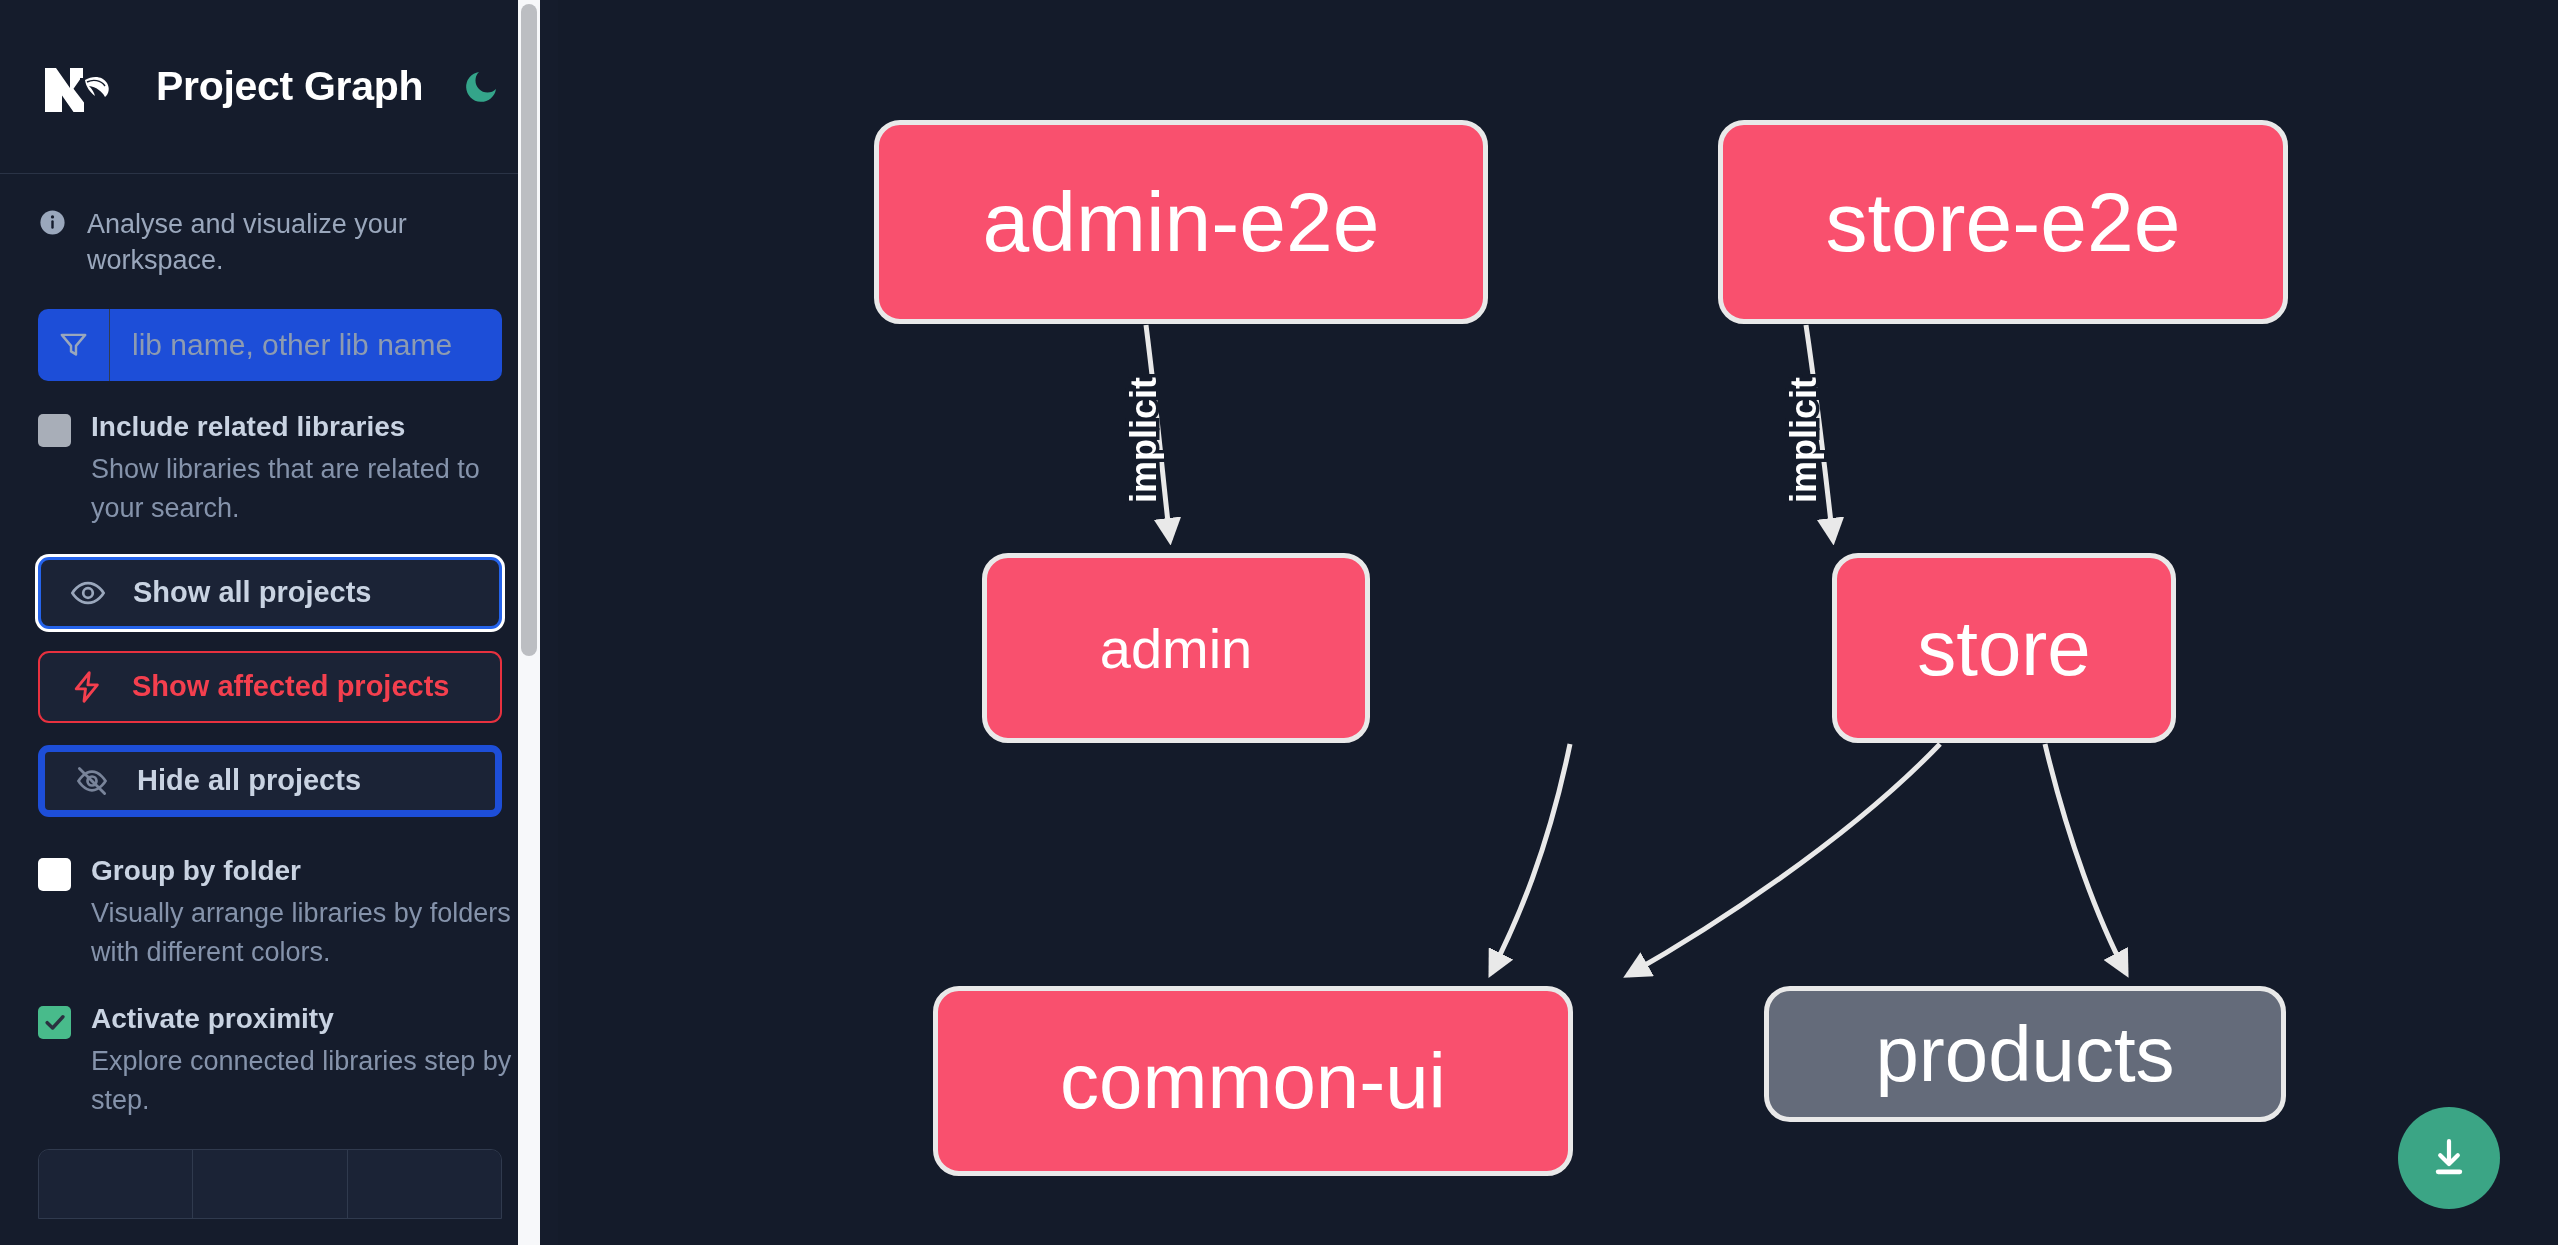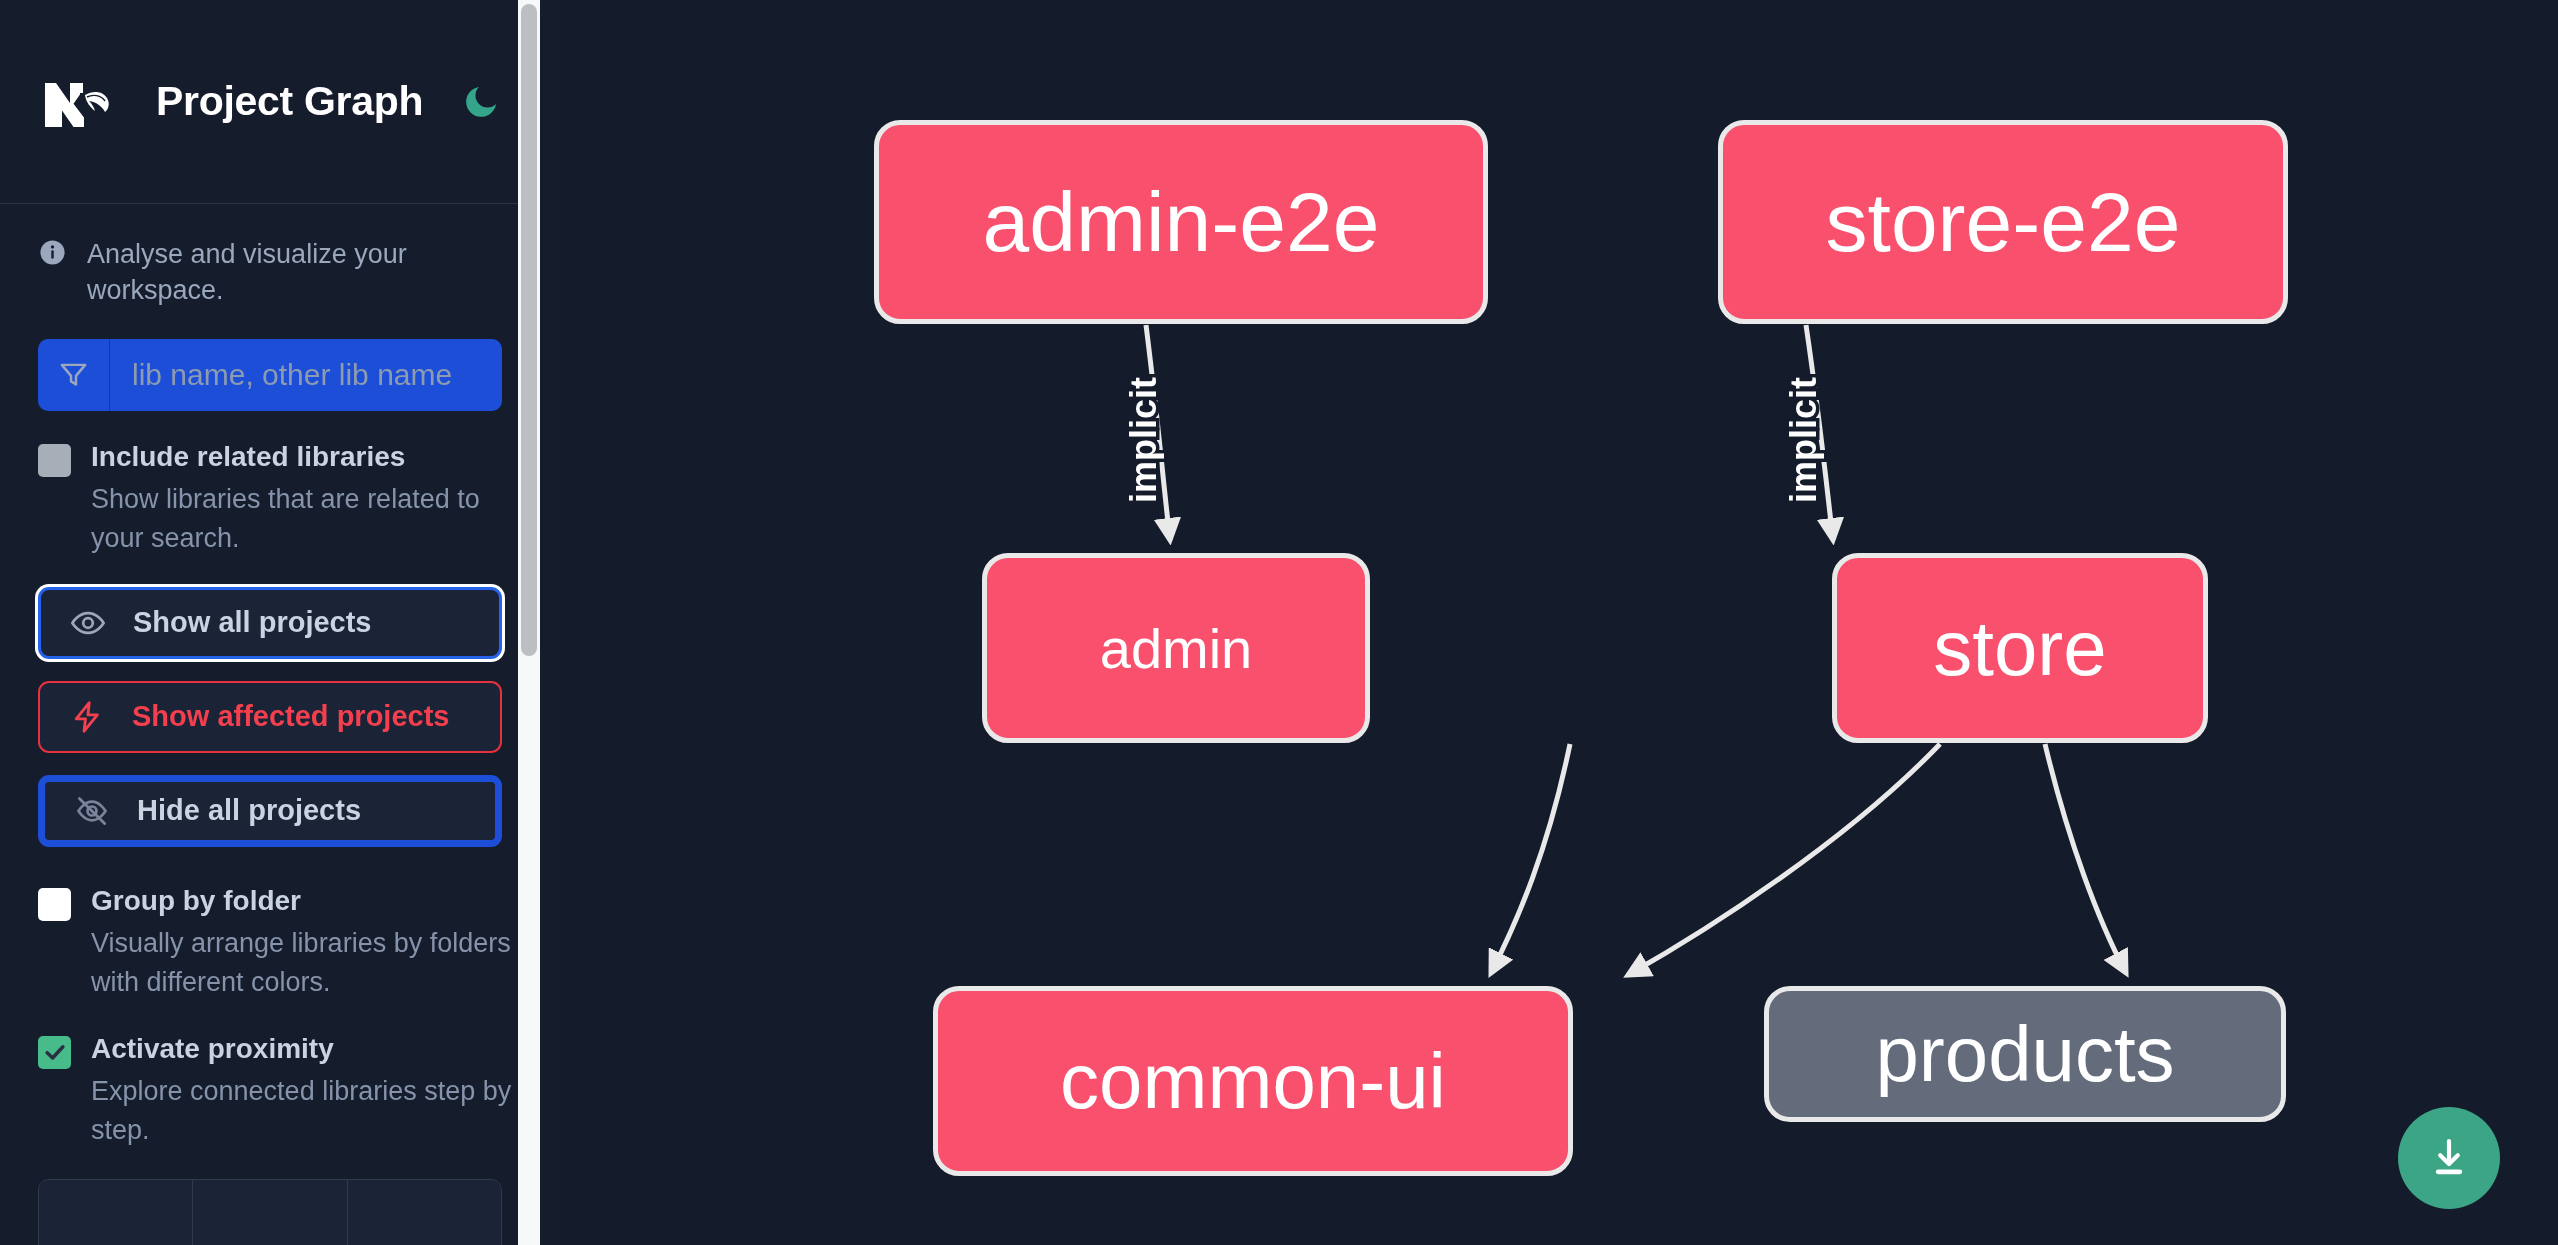--- a/index.html
+++ b/index.html
@@ -15,21 +15,21 @@
   .sidebar {
     width: 558px; height: 1245px;
     background: #151C2C;
     position: relative;
     flex: 0 0 558px;
     overflow: hidden;
   }
   .sidebar-inner { width: 558px; padding-right: 18px; }
 
   .sb-header {
-    height: 204px;
+    height: 174px;
     display: flex; align-items: center;
     padding: 0 38px;
     border-bottom: 1px solid #2A3346;
   }
   .nx-logo { width: 86px; height: 62px; flex: 0 0 86px; }
   .app-title {
     font-size: 41px; font-weight: 700; color: #FFFFFF;
     margin-left: 32px; letter-spacing: -0.3px; white-space: nowrap;
   }
   .theme-toggle {
@@ -315,21 +315,21 @@
 
     <div class="node pink" style="left:316px;  top:120px; width:614px; height:204px;">
       <span class="node-label" style="font-size:84px">admin-e2e</span>
     </div>
     <div class="node pink" style="left:1160px; top:120px; width:570px; height:204px;">
       <span class="node-label" style="font-size:84px">store-e2e</span>
     </div>
     <div class="node pink" style="left:424px;  top:553px; width:388px; height:190px;">
       <span class="node-label" style="font-size:56px">admin</span>
     </div>
-    <div class="node pink" style="left:1274px; top:553px; width:376px; height:190px;">
+    <div class="node pink" style="left:1274px; top:553px; width:344px; height:190px;">
       <span class="node-label" style="font-size:78px">store</span>
     </div>
     <div class="node pink" style="left:375px;  top:986px; width:640px; height:190px;">
       <span class="node-label" style="font-size:78px">common-ui</span>
     </div>
     <div class="node grey" style="left:1206px; top:986px; width:522px; height:136px;">
       <span class="node-label" style="font-size:78px">products</span>
     </div>
 
     <button class="fab">

